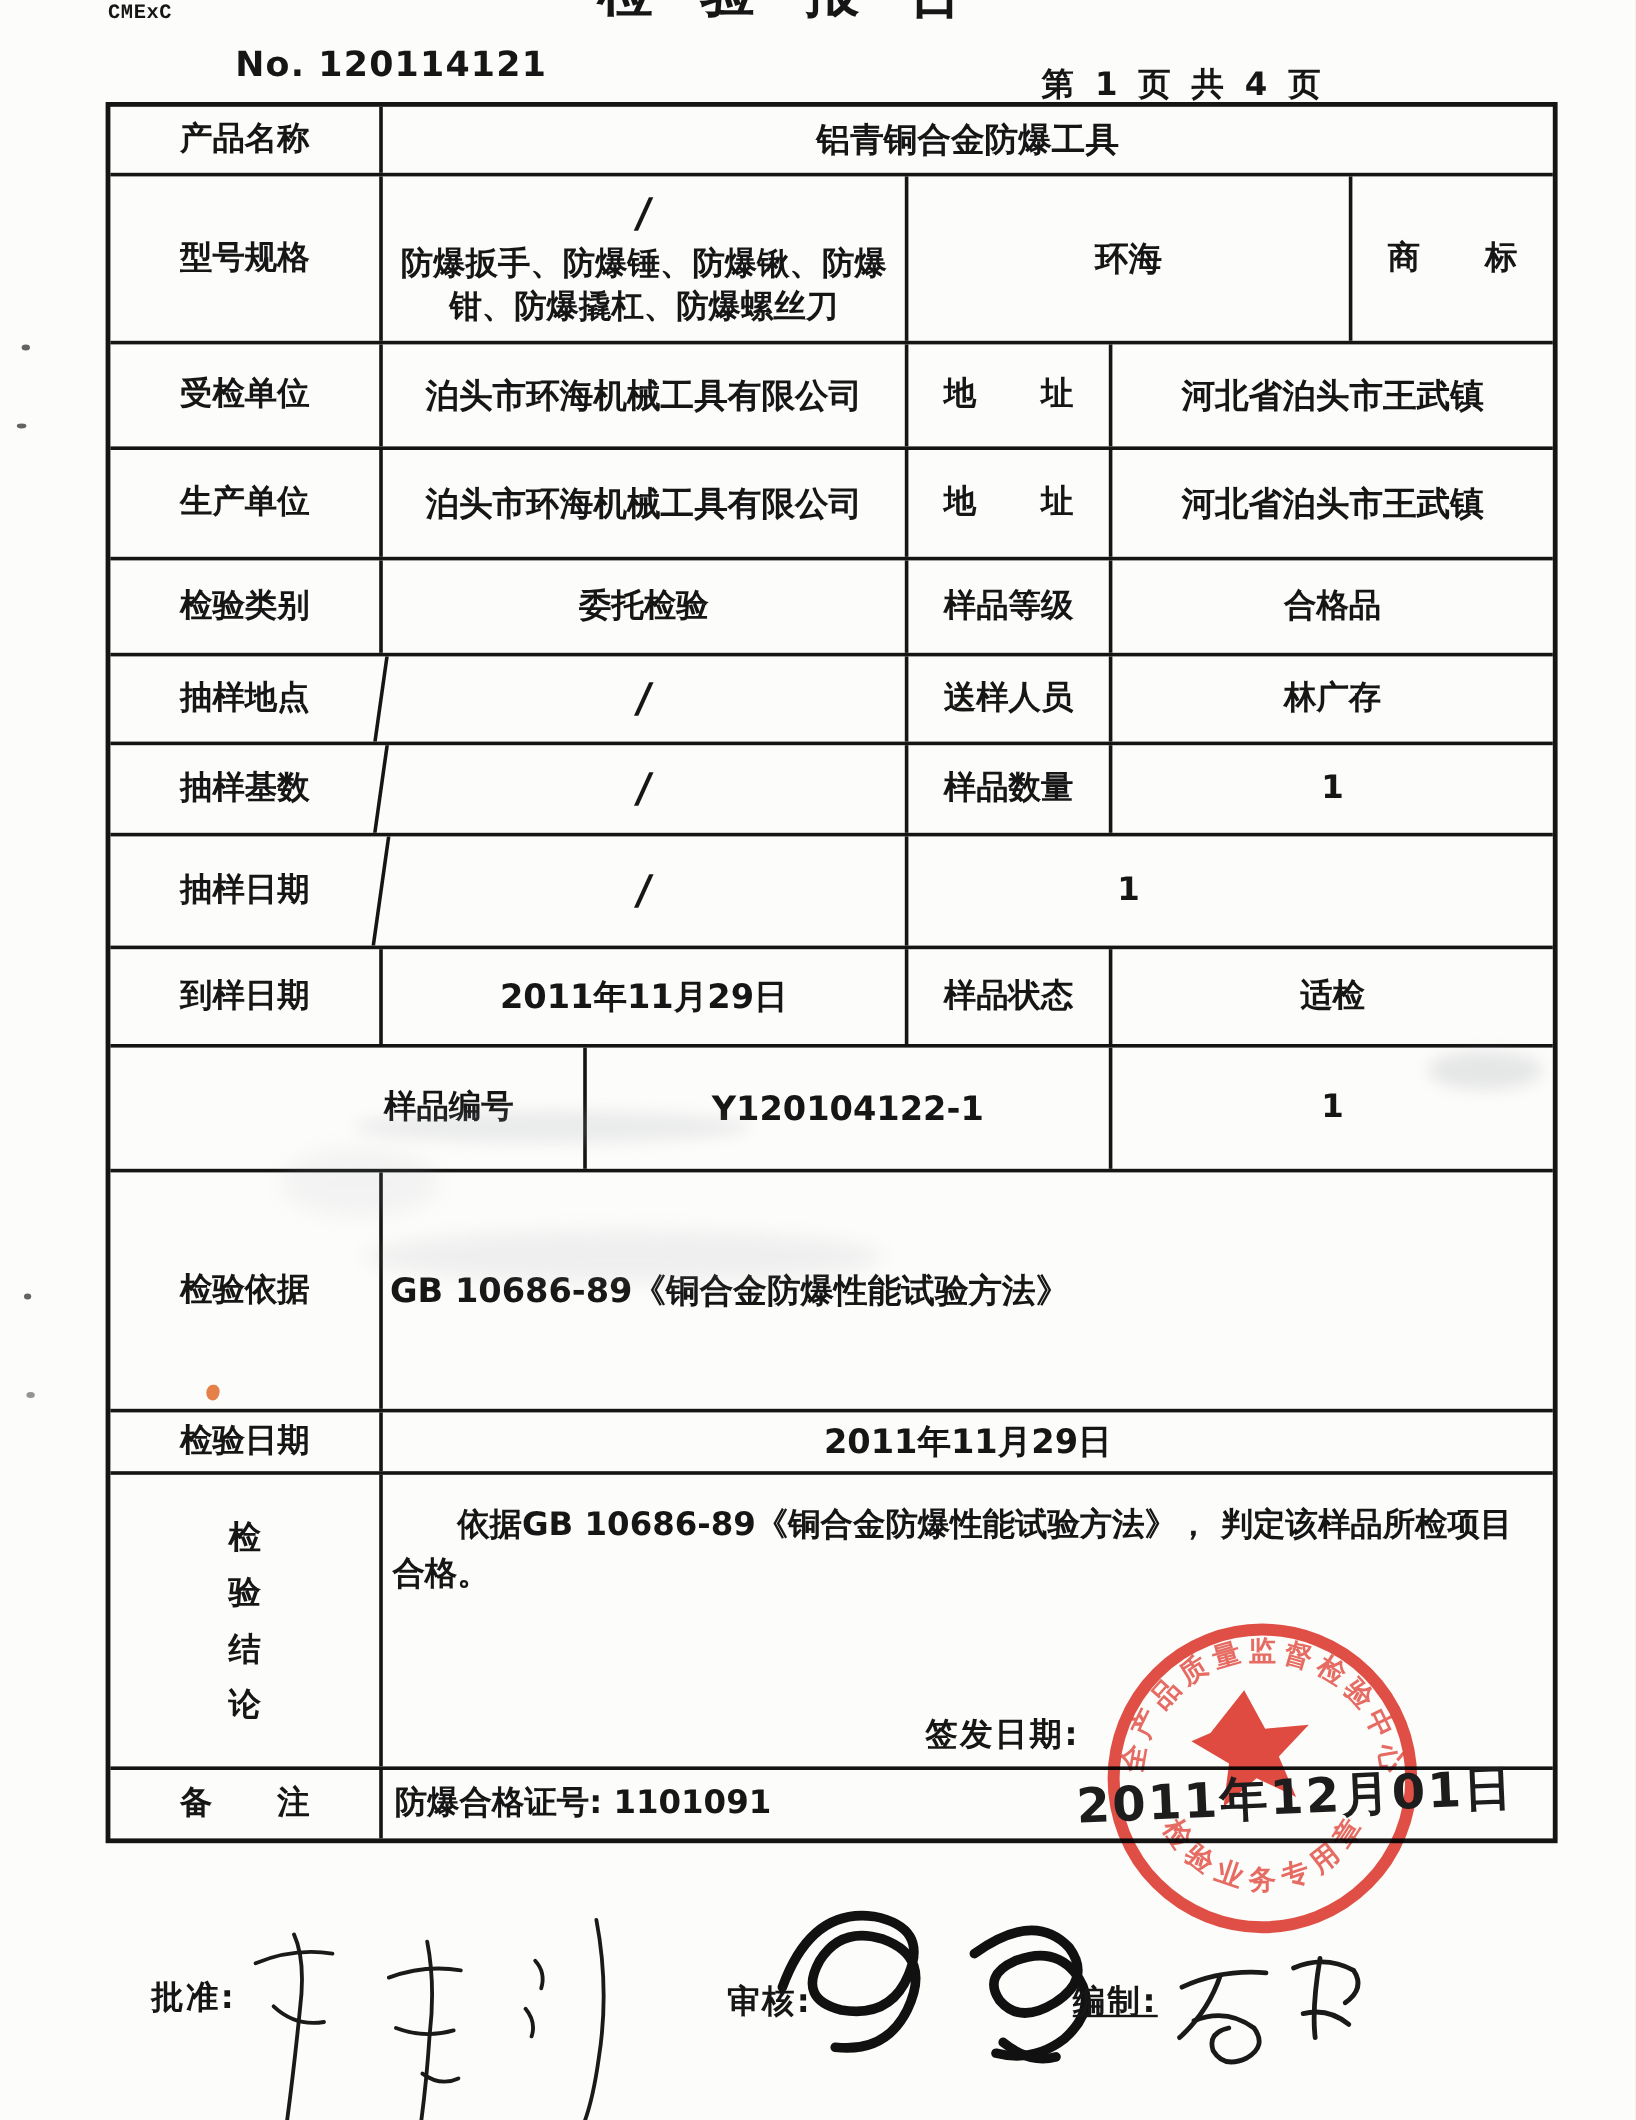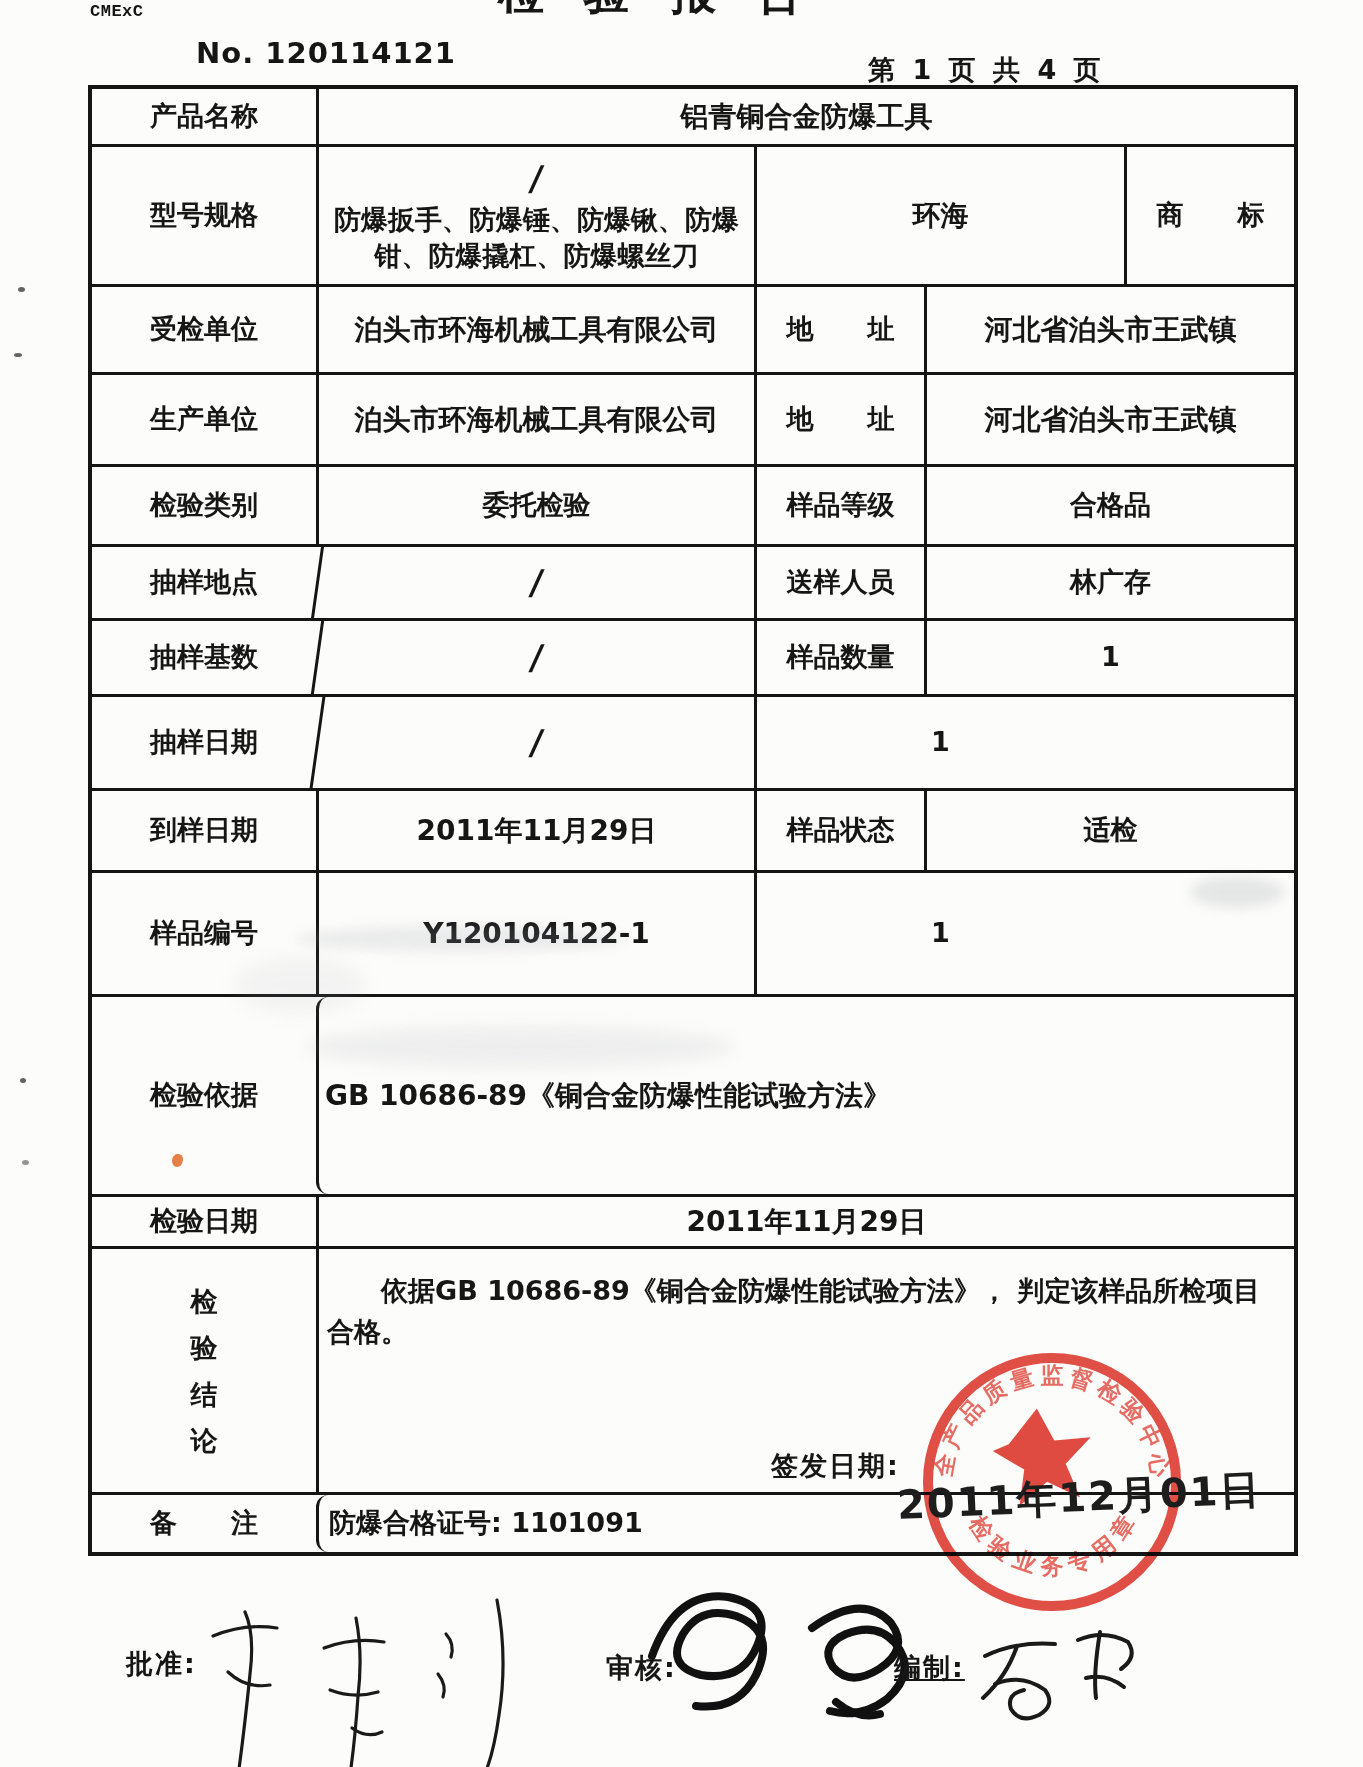--- a/index.html
+++ b/index.html
@@ -20,27 +20,27 @@
   .tr{display:flex;border-top:3px solid #151515;box-sizing:border-box;}
   .tr:first-child{border-top:none;}
   .td{box-sizing:border-box;border-left:3px solid #151515;display:flex;
       align-items:center;justify-content:center;text-align:center;
       font-size:27px;line-height:1.35;}
   .td:first-child{border-left:none;}
   .c1{width:224px;}.c2{width:438px;}.c3{width:170px;}.c4{width:370px;}
   .cm{width:978px;}
   .r1{height:55px;}.r2{height:140px;}.r3{height:88px;}.r4{height:92px;}
   .r5{height:80px;}.r6{height:74px;}.r7{height:76px;}.r8{height:94px;}
-  .r9{height:82px;}.r10{height:124px;}.r11{height:200px;}.r12{height:52px;}
+  .r9{height:82px;}.r10{height:104px;justify-content:flex-end;}.r11{height:200px;}.r12{height:52px;}
   .r13{height:246px;}.r14{height:60px;}
   .big{font-size:28px;}
   .slash{font-size:34px;font-weight:700;transform:skewX(-8deg);}
   .col{flex-direction:column;}
   .narrow{width:122px;font-size:26px;line-height:1.4;}
-  .left{justify-content:flex-start;text-align:center;padding-left:10px;border-radius:12px;}
+  .left{justify-content:flex-start;text-align:center;padding-left:10px;}
   .basis-val{padding-left:6px;}
   .v-label{width:34px;word-break:break-all;line-height:1.72;padding-top:2px;}
   .r13 .td.cm{position:relative;align-items:flex-start;justify-content:flex-start;}
   .concl-text{margin:22px 16px 0 8px;text-indent:2em;text-align:left;
       font-size:27px;line-height:1.5;width:940px;}
   .issue-label{position:absolute;left:452px;bottom:8px;font-size:27px;letter-spacing:2px;}
   .model-wrap{width:430px;}
   
   .stamp{left:902px;top:1332px;width:300px;height:300px;mix-blend-mode:multiply;opacity:.93;z-index:6;}
   .stamp-arc-text{font-size:23px;font-weight:700;fill:#e03529;opacity:.78;

